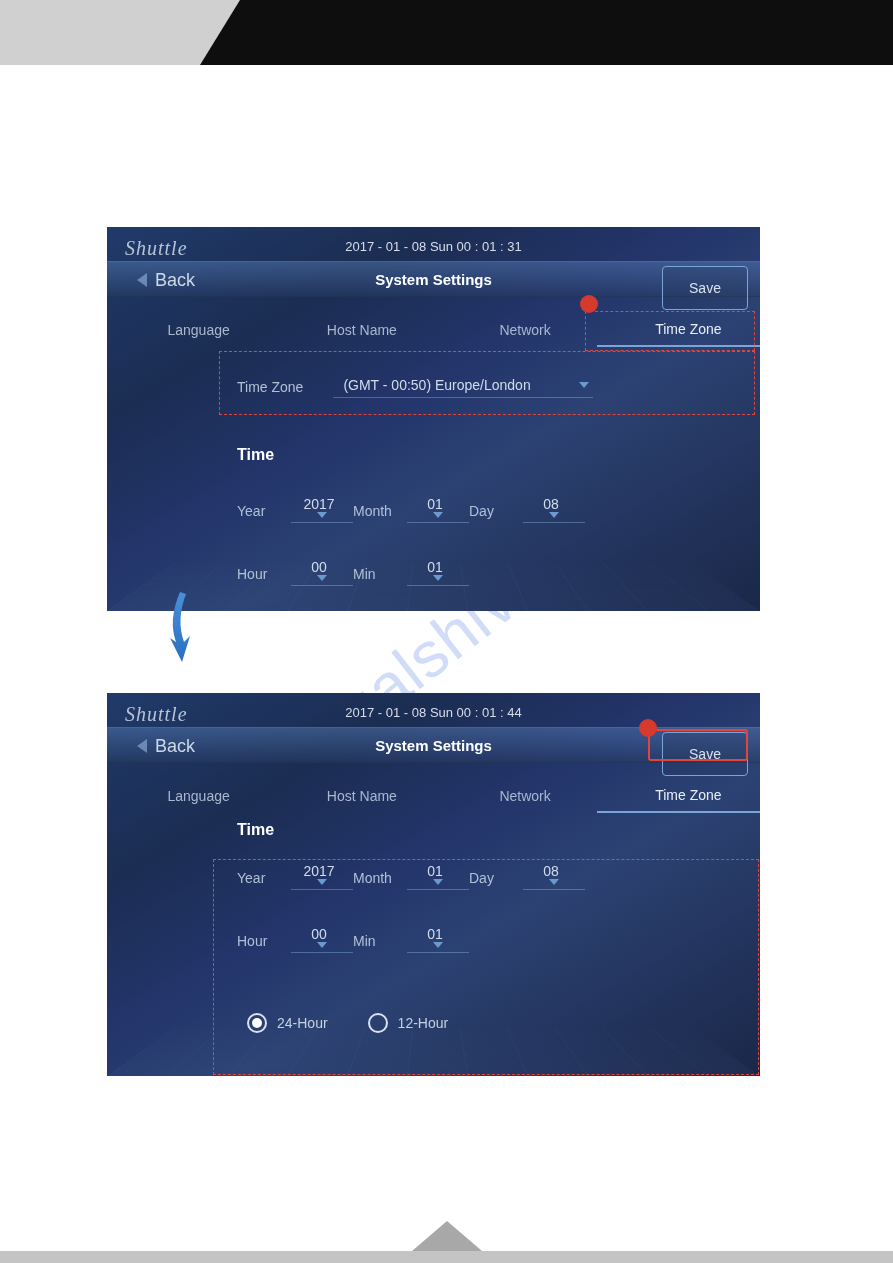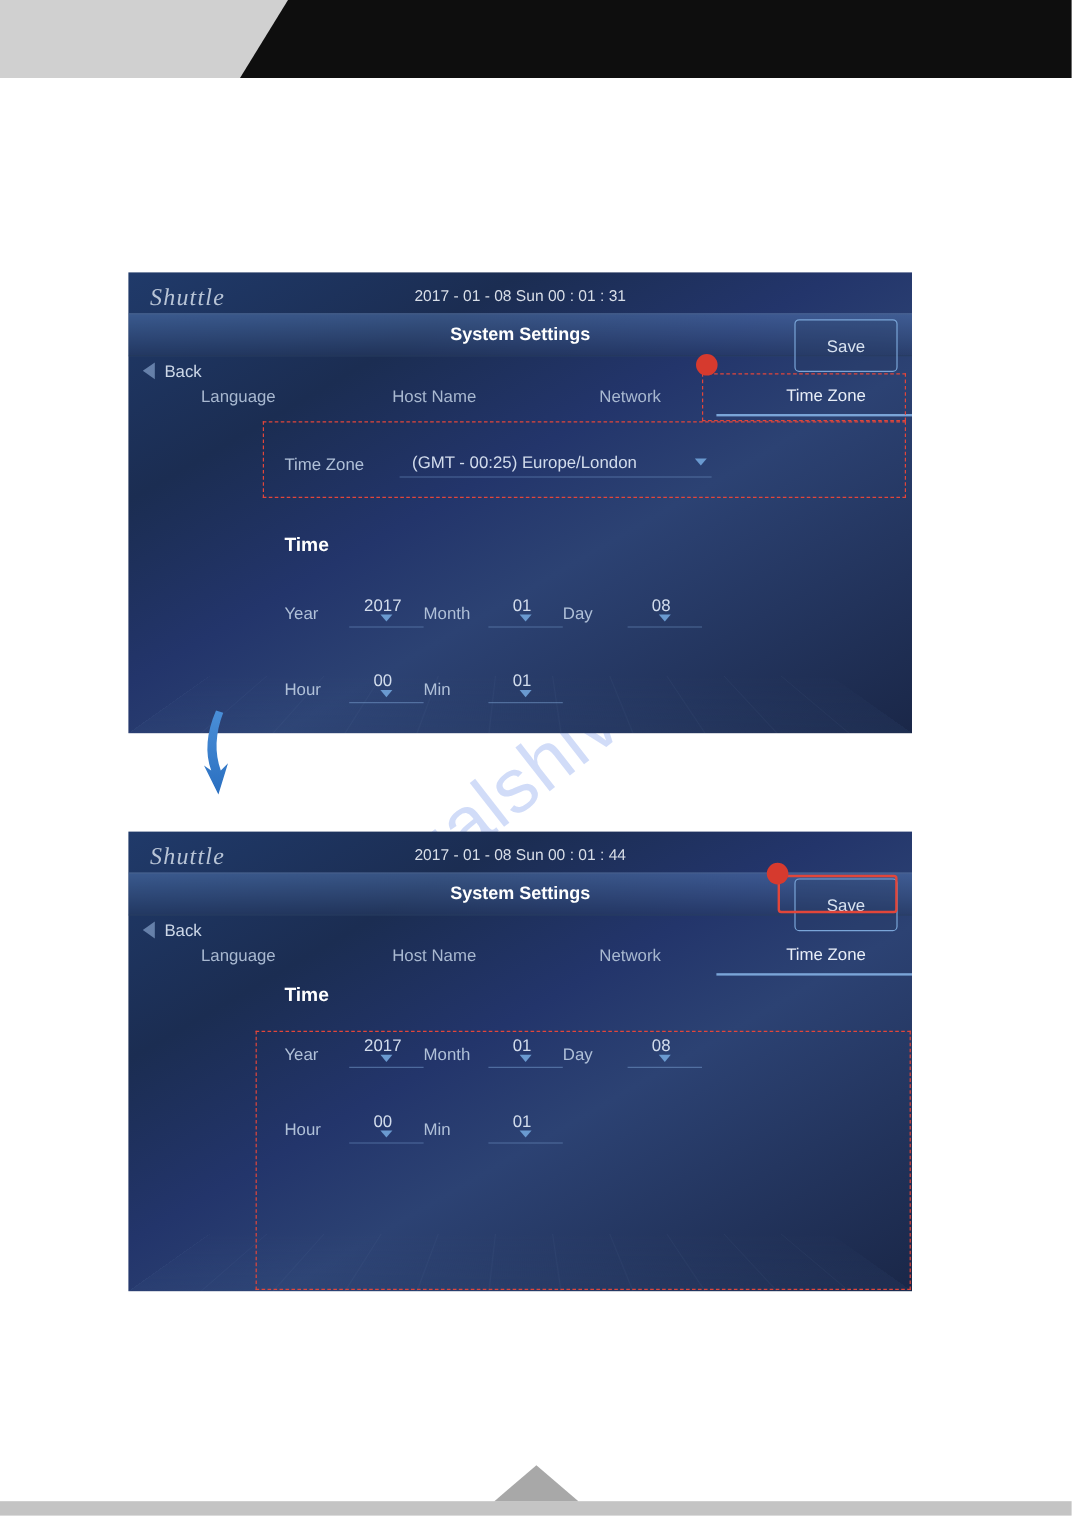--- a/index.html
+++ b/index.html
@@ -98,30 +98,29 @@
     top: 34px;
     left: 0;
     right: 0;
     height: 36px;
     background: linear-gradient(to bottom, rgba(90,130,190,0.45), rgba(40,60,100,0.45));
     border-top: 1px solid rgba(160,200,255,0.3);
     border-bottom: 1px solid rgba(10,20,40,0.5);
   }
   .back-btn {
     position: absolute;
-    left: 8px;
+    left: 26px;
     top: 0;
     height: 36px;
     display: flex;
     align-items: center;
     padding: 0 14px 0 22px;
     color: #cdd8e8;
-    font-size: 14px;
+    font-size: 18px;
     cursor: pointer;
-    margin-top: 29px;
   }
   .back-btn::before {
     content: "";
     position: absolute;
     left: 4px;
     top: 50%;
     transform: translateY(-50%);
     width: 0; height: 0;
     border-top: 7px solid transparent;
     border-bottom: 7px solid transparent;
@@ -324,21 +323,21 @@
   <div class="tabs">
     <div class="tab">Language</div>
     <div class="tab">Host Name</div>
     <div class="tab">Network</div>
     <div class="tab active">Time Zone</div>
   </div>
   <div class="content">
     <div class="timezone-row">
       <span class="field-label">Time Zone</span>
       <div class="dropdown">
-        <span class="val">(GMT - 00:25) Europe/London</span>
+        <span class="val">(GMT - 00:50) Europe/London</span>
         <span class="caret"></span>
       </div>
     </div>
     <div class="section-title">Time</div>
     <div class="time-grid">
       <div class="time-line">
         <div class="time-field">
           <span class="field-label">Year</span>
           <div class="dropdown">
             <span class="val">2017</span>
@@ -448,20 +447,32 @@
           </div>
         </div>
         <div class="time-field">
           <span class="field-label">Min</span>
           <div class="dropdown">
             <span class="val">01</span>
             <span class="caret"></span>
           </div>
         </div>
       </div>
+      <div class="radios">
+        <div class="radio">
+          <span class="circle">
+              <span class="dot"></span>
+            </span>
+          <span>24-Hour</span>
+        </div>
+        <div class="radio">
+          <span class="circle"></span>
+          <span>12-Hour</span>
+        </div>
+      </div>
 
     </div>
   </div>
 
   <div class="red-solid" style="left:541px; top:36px; width:100px; height:32px; border-radius:3px;"></div>
   <div class="red-dot" style="left:532px; top:26px;"></div>
   <div class="red-box" style="left:106px; top:166px; width:546px; height:216px;"></div>
 </div>
 
 <div class="page-footer">

